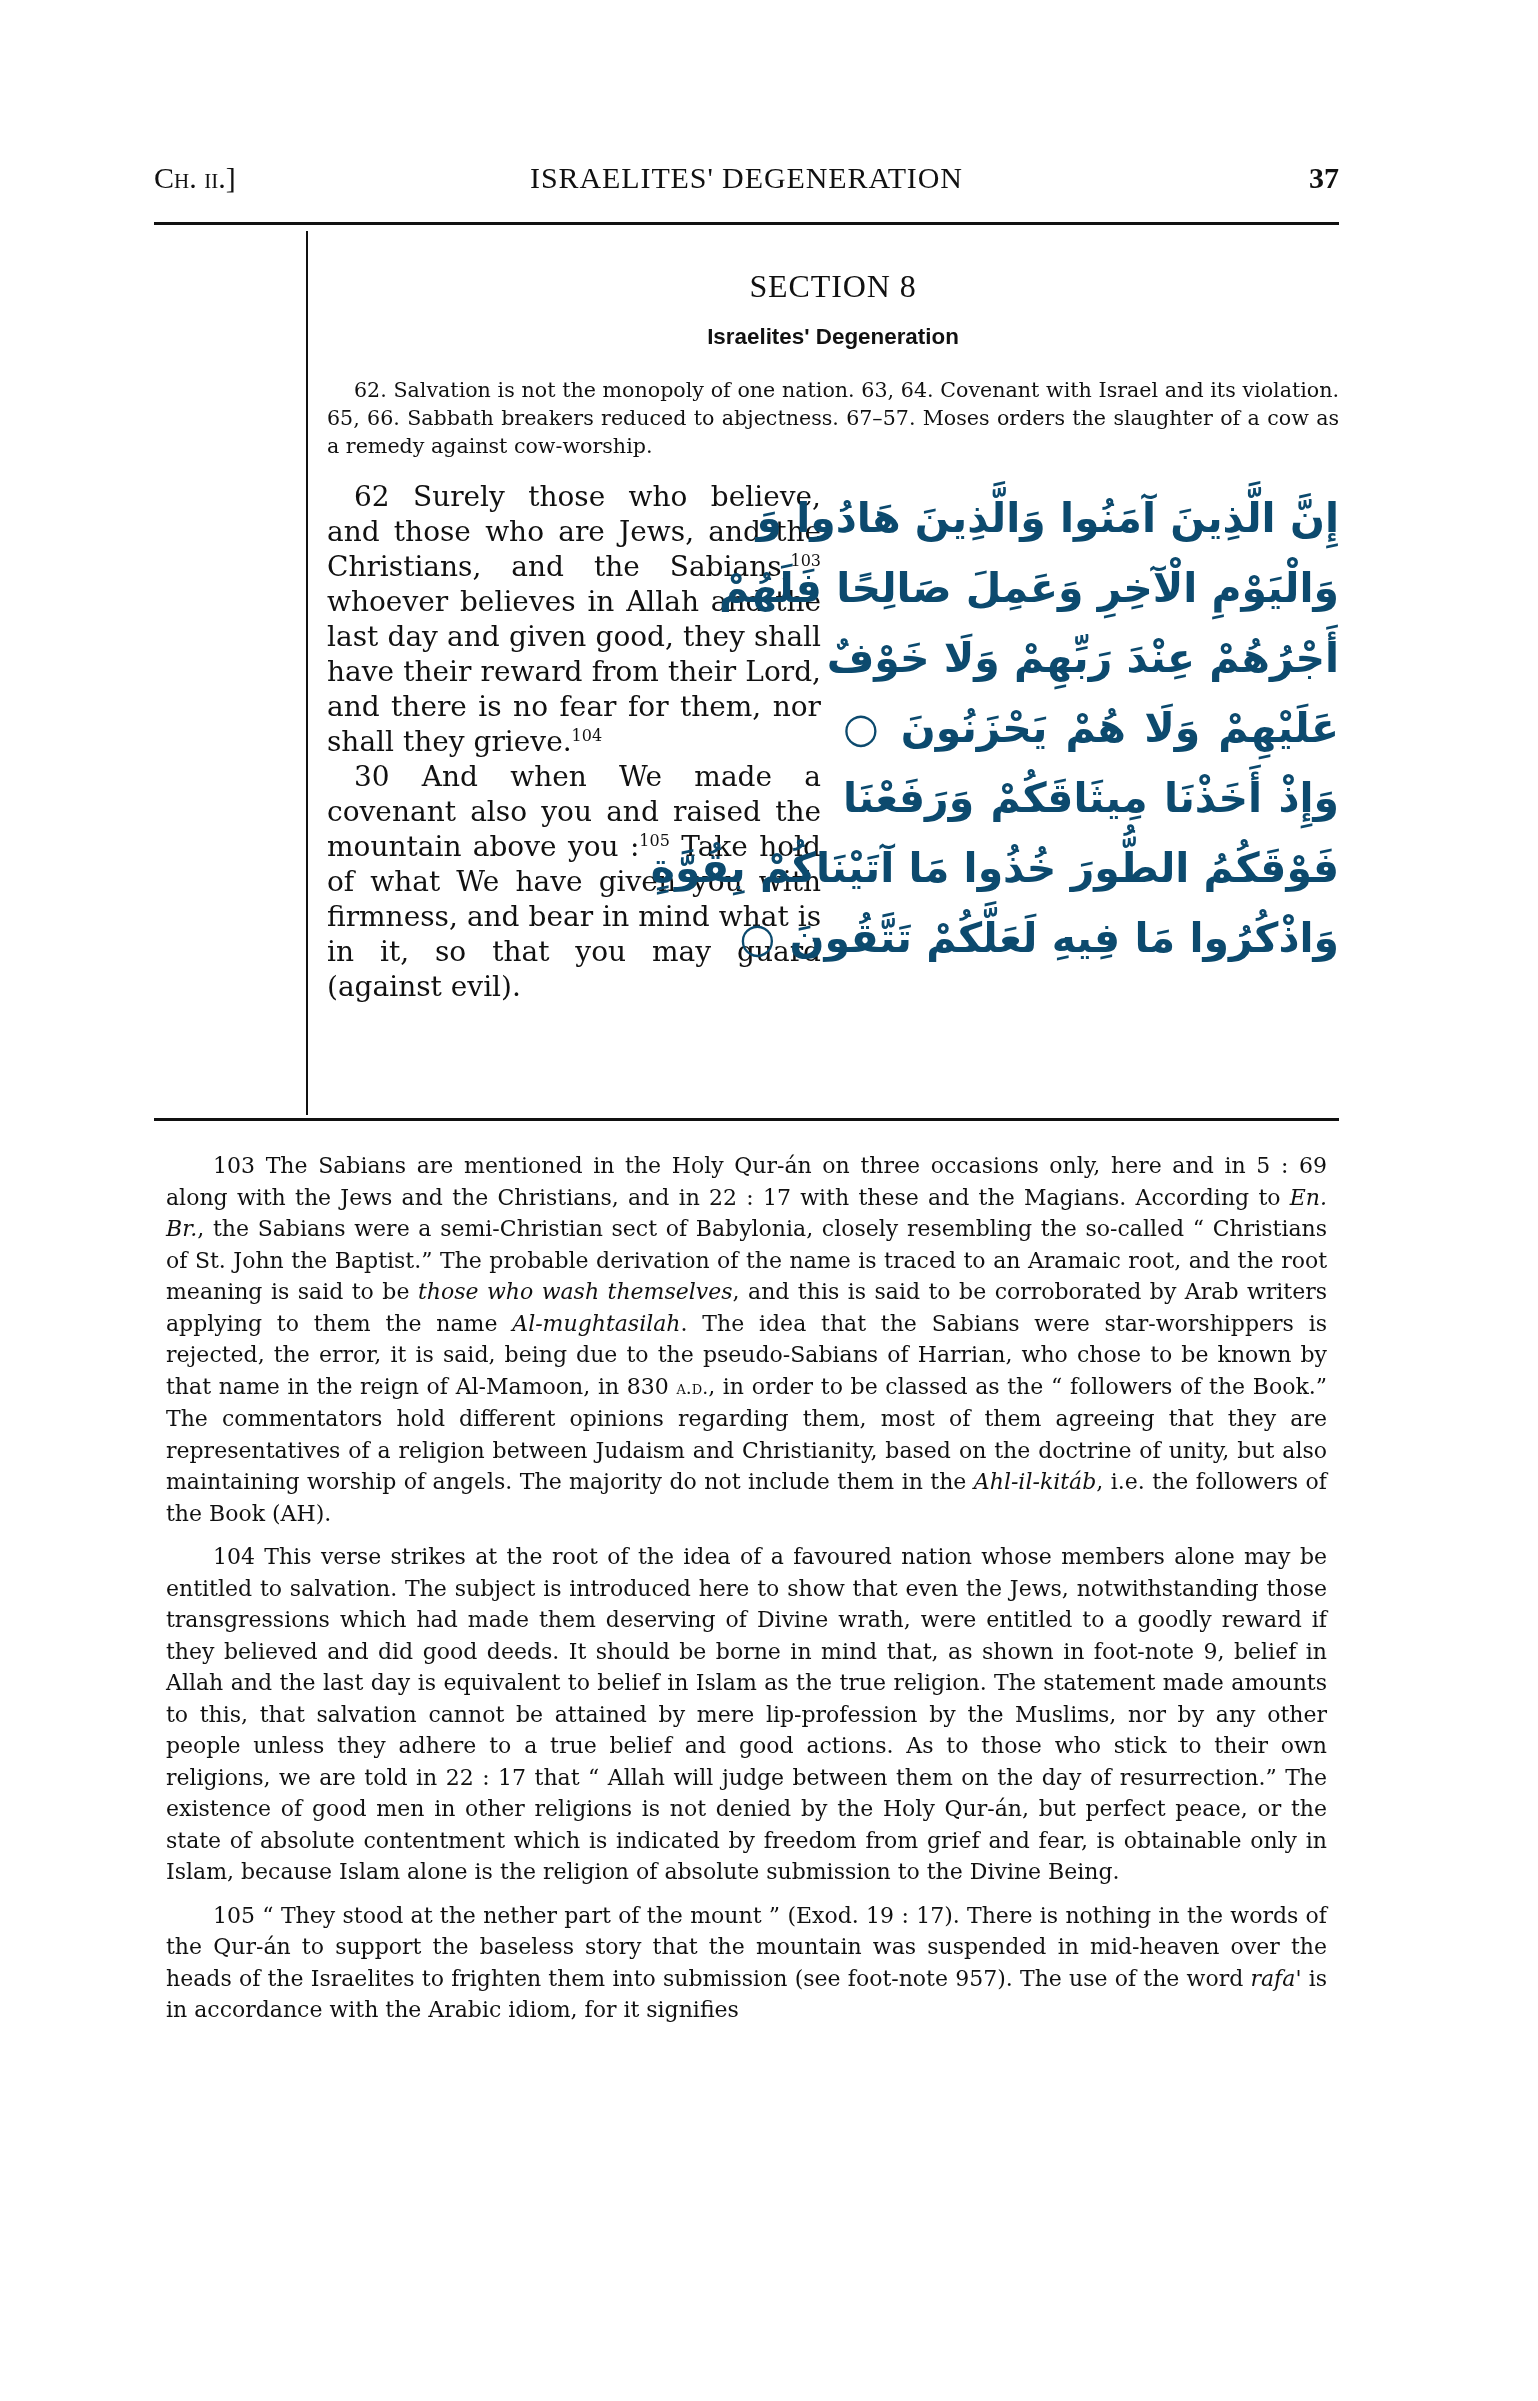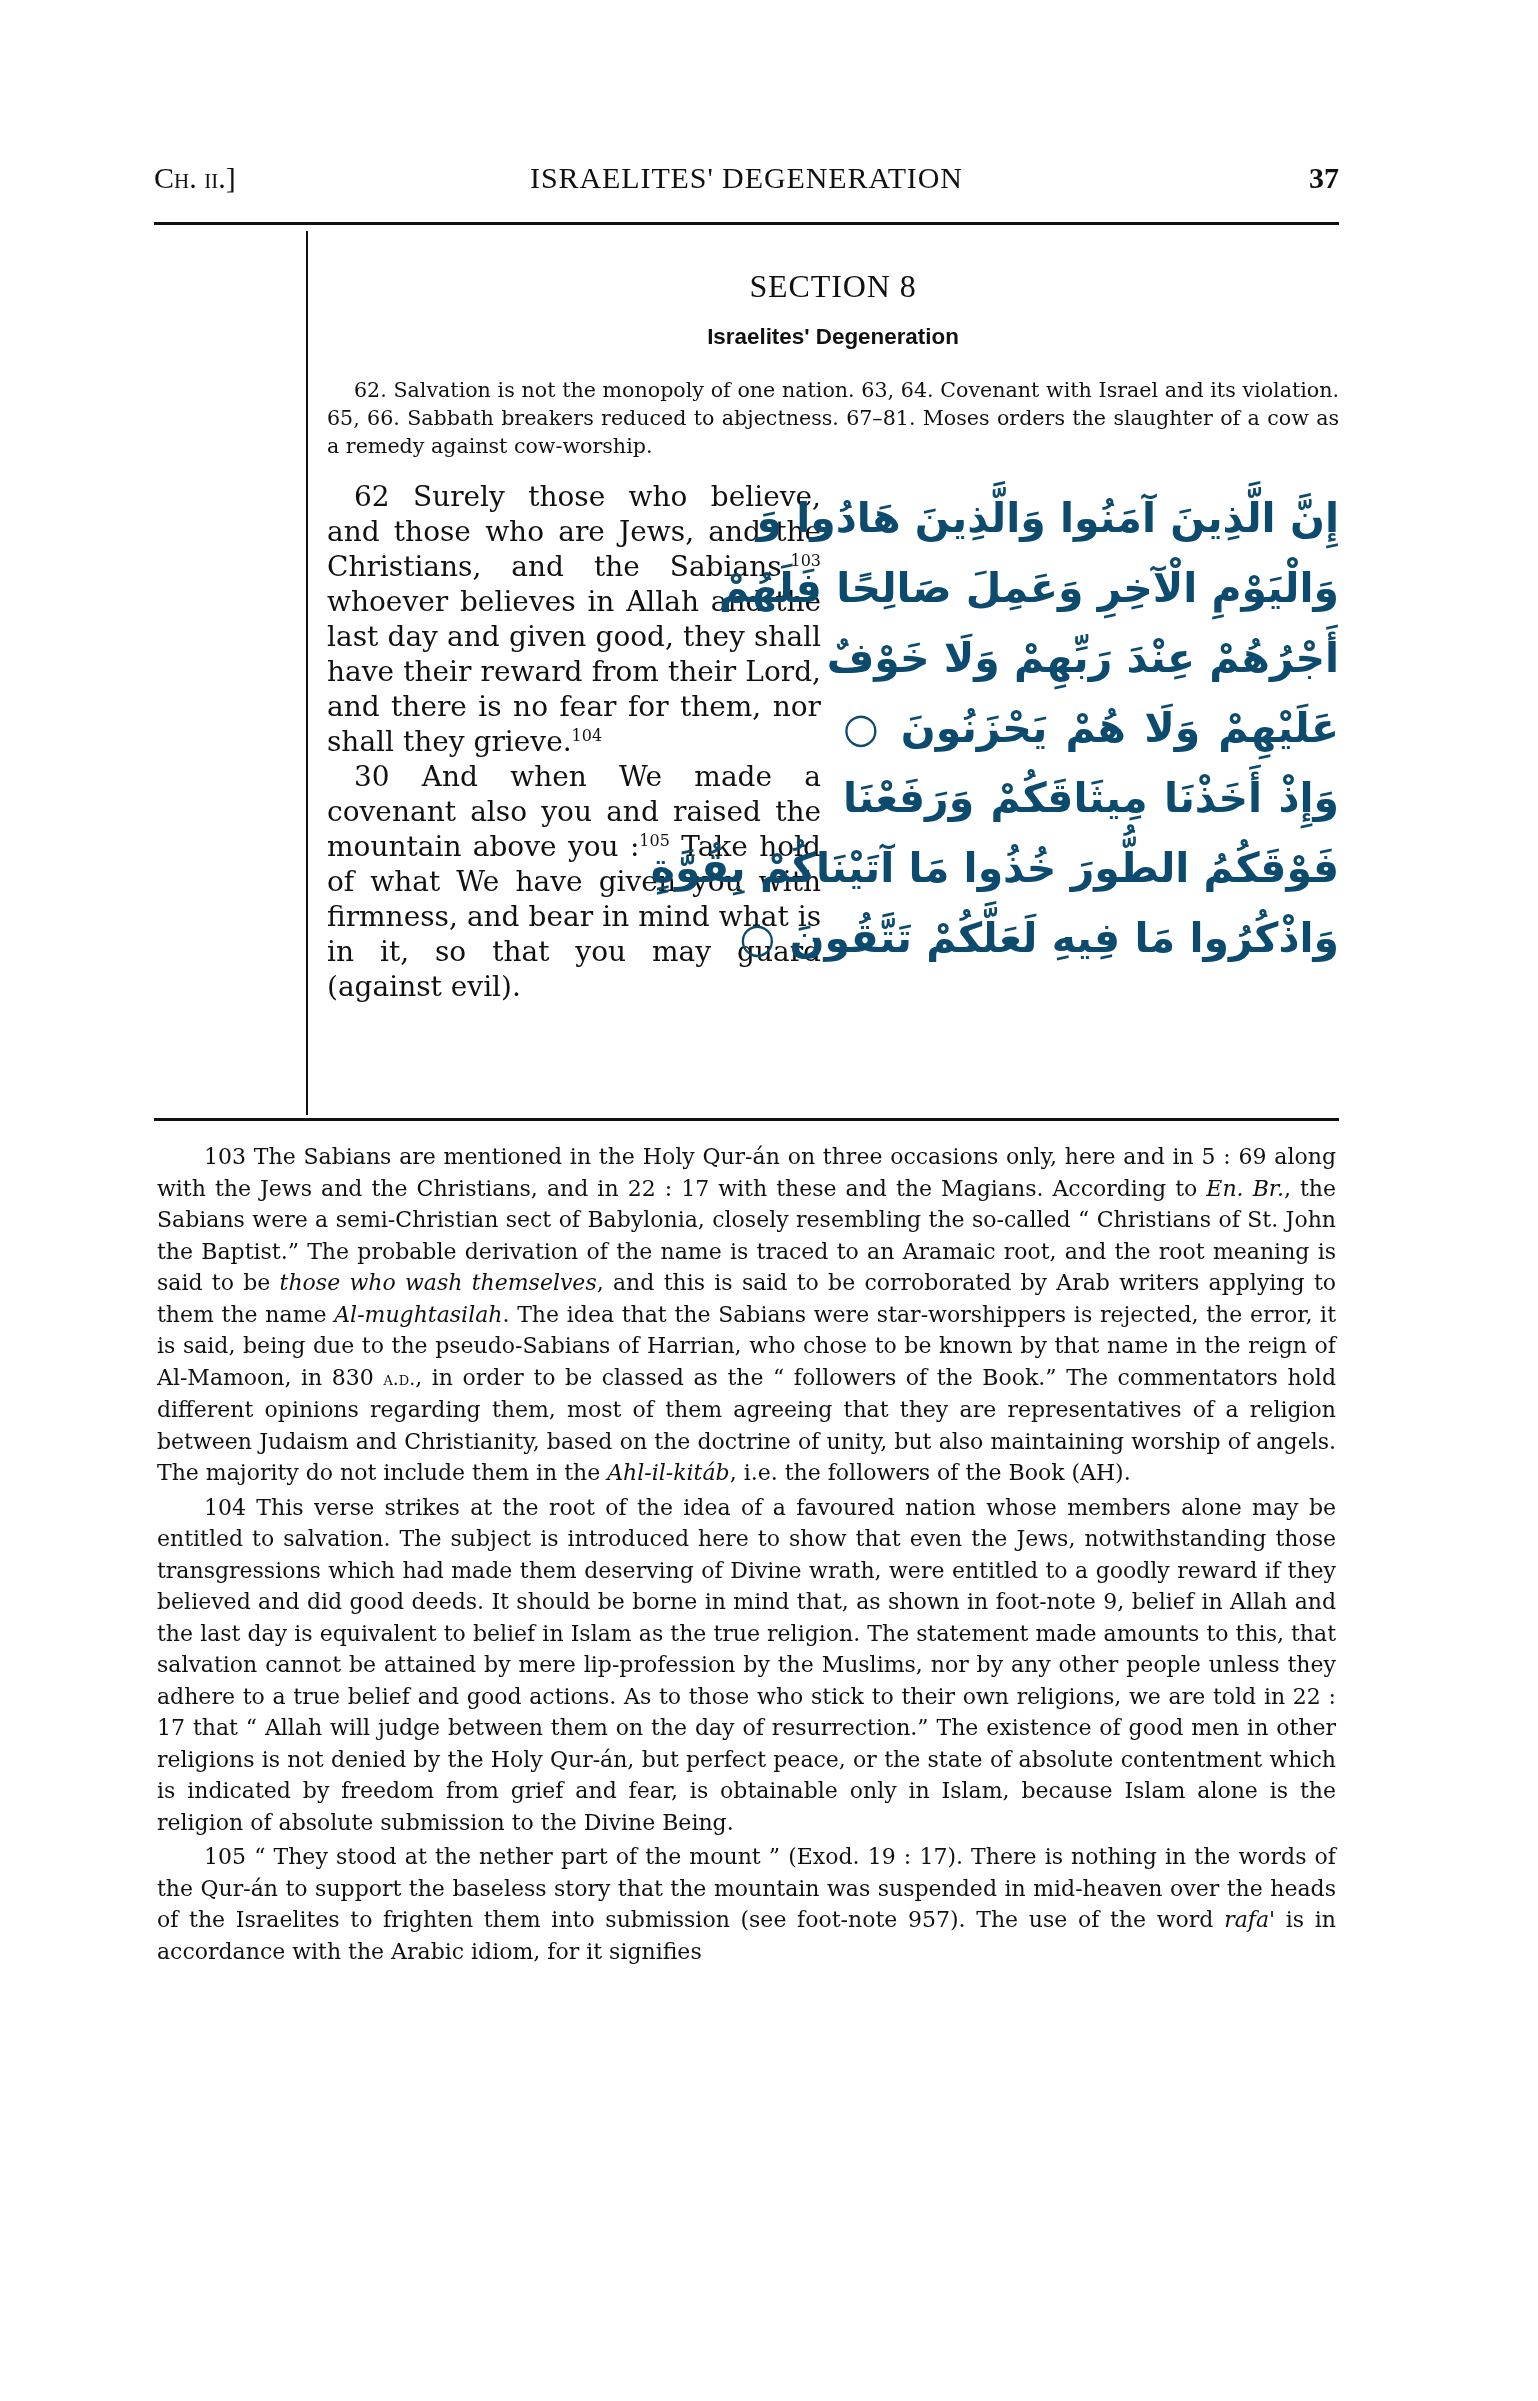--- a/index.html
+++ b/index.html
@@ -14,41 +14,41 @@
   .bottom-rule { position: absolute; top: 1118px; left: 0; width: 1185px; height: 2.7px; background: #111; }
   .section-head { position: absolute; top: 268px; left: 173px; width: 1012px; text-align: center; font-family: "Liberation Serif", "DejaVu Serif", serif; font-size: 32px; letter-spacing: 0.9px; }
   .section-sub { position: absolute; top: 324px; left: 173px; width: 1012px; text-align: center; font-family: "Liberation Sans", "DejaVu Sans", sans-serif; font-weight: bold; font-size: 22.4px; }
   .summary { position: absolute; top: 376px; left: 173px; width: 1012px; font-family: "DejaVu Serif", serif; font-size: 20.6px; line-height: 28px; text-align: justify; text-indent: 27px; }
   .verse-en { position: absolute; top: 479px; left: 173px; width: 494px; font-family: "DejaVu Serif", serif; font-size: 28px; line-height: 35px; text-align: justify; }
   .verse-en p { margin: 0; text-indent: 27px; }
   .verse-en sup { font-size: 16px; line-height: 0; vertical-align: super; }
   .verse-ar { position: absolute; top: 483px; left: 689px; width: 496px; direction: rtl; text-align: justify; font-family: "DejaVu Sans", sans-serif; font-size: 41px; line-height: 70px; font-weight: bold; color: #0c4a6e; }
   .verse-ar .line { display: block; text-align-last: justify; white-space: nowrap; }
   .footnotes { position: absolute; top: 1138px; left: 0; width: 1185px; font-family: "DejaVu Serif", serif; font-size: 22px; line-height: 31.5px; text-align: justify; }
-  .footnotes p { margin: 3px; text-indent: 47px; }
+  .footnotes p { margin: 12px; text-indent: 47px; }
   .footnotes i { font-style: italic; }
   .sc { font-variant: small-caps; font-size: 0.85em; }
 </style>
 </head>
 <body>
 
 <div class="page">
 
   <div class="running-head">
     <span class="rh-chapter">Ch. ii.]</span>
     <span class="rh-title">ISRAELITES' DEGENERATION</span>
     <span class="rh-page">37</span>
   </div>
 
   <div class="top-rule"></div>
   <div class="side-rule"></div>
 
   <div class="section-head">SECTION 8</div>
   <div class="section-sub">Israelites' Degeneration</div>
-  <div class="summary">62. Salvation is not the monopoly of one nation.  63, 64. Covenant with Israel and its violation.  65, 66. Sabbath breakers reduced to abjectness. 67–81. Moses orders the slaughter of a cow as a remedy against cow-worship.</div>
+  <div class="summary">62. Salvation is not the monopoly of one nation.  63, 64. Covenant with Israel and its violation.  65, 66. Sabbath breakers reduced to abjectness. 67–57. Moses orders the slaughter of a cow as a remedy against cow-worship.</div>
 
   <div class="verse-en">
     <p><span>62</span> <span>Surely those who believe, and those who are Jews, and the Christians, and the Sabians,</span><sup>103</sup><span> whoever believes in Allah and the last day and given good, they shall have their reward from their Lord, and there is no fear for them, nor shall they grieve.</span><sup>104</sup></p>
     <p><span>30</span> <span>And when We made a covenant also you and raised the mountain above you :</span><sup>105</sup><span> Take hold of what We have given you with firmness, and bear in mind what is in it, so that you may guard (against evil).</span></p>
   </div>
 
   <div class="verse-ar">
     <span class="line">إِنَّ الَّذِينَ آمَنُوا وَالَّذِينَ هَادُوا وَ</span>
     <span class="line">وَالْيَوْمِ الْآخِرِ وَعَمِلَ صَالِحًا فَلَهُمْ</span>
     <span class="line">أَجْرُهُمْ عِنْدَ رَبِّهِمْ وَلَا خَوْفٌ</span>

